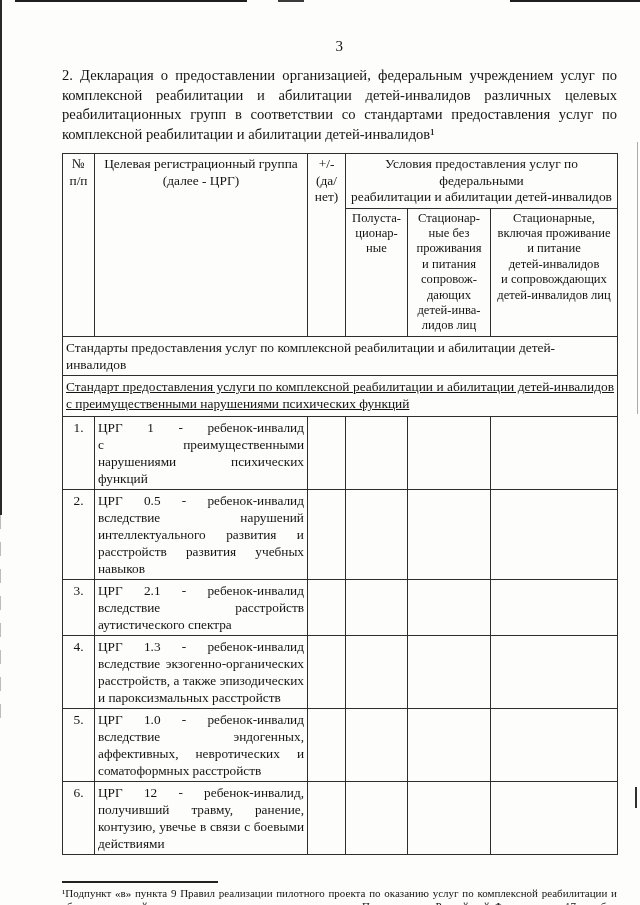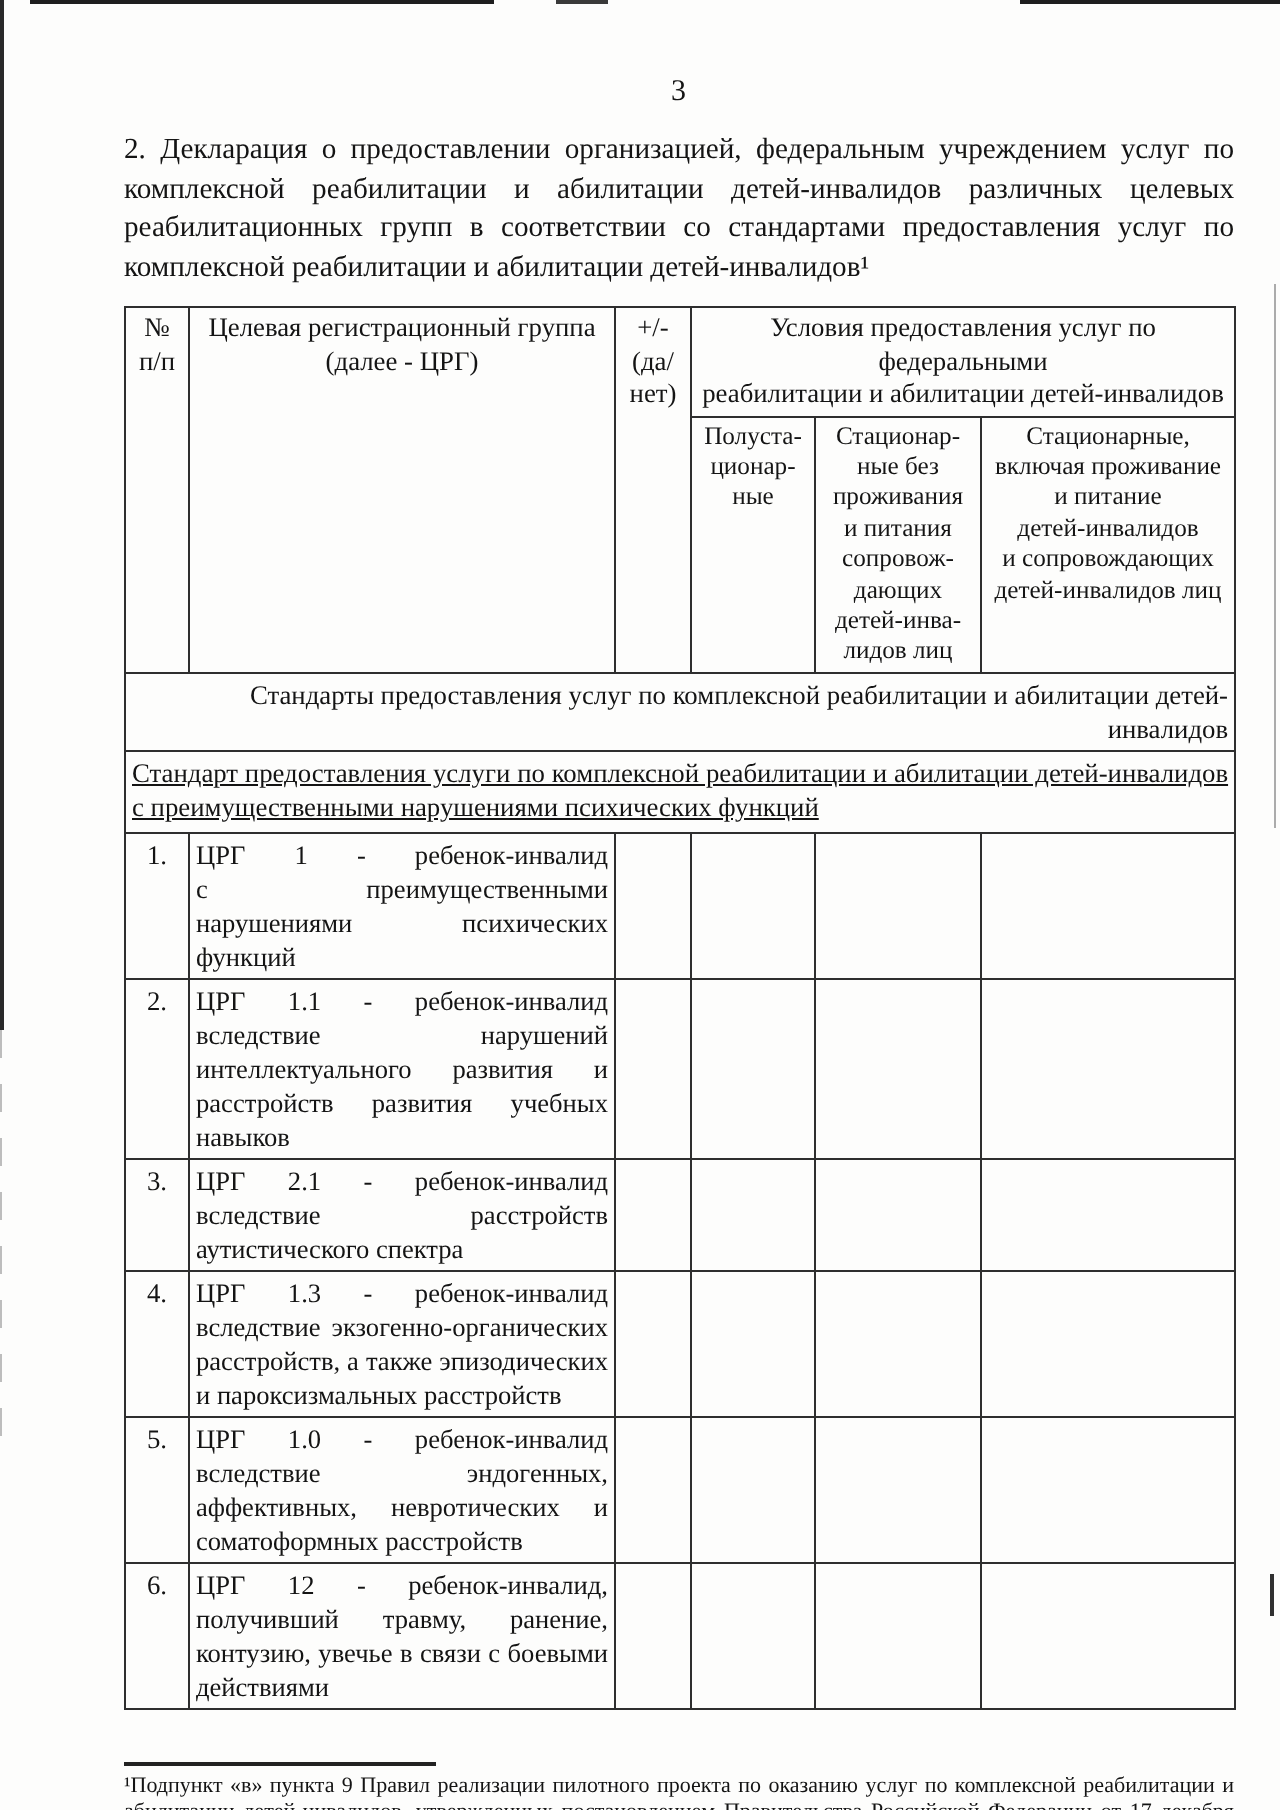--- a/index.html
+++ b/index.html
@@ -34,21 +34,21 @@
     padding:2px 3px;
     overflow:hidden;
   }
   .pre{white-space:pre-line;}
   th.hdr{font-size:13.4px;line-height:16.5px;text-align:center;}
   th.sub{font-size:12.6px;line-height:15.4px;text-align:center;}
   tr.hrow1{height:38px;}
   tr.hrow2{height:121px;}
   td.section{font-size:13.4px;line-height:17px;padding:2px 3px 4px;}
   td.section.just{text-align:justify;}
-  tr.s1row{height:22px;text-align:right;}
+  tr.s1row{height:22px;}
   tr.s2row{height:41px;text-decoration:underline;}
   td.num-cell{text-align:center;font-size:13.4px;line-height:17px;}
   td.text-cell{font-size:13.3px;line-height:17px;text-align:justify;}
   tr.r1{height:52px;} tr.r2{height:70px;} tr.r3{height:38px;}
   tr.r4{height:69px;} tr.r5{height:64px;} tr.r6{height:68px;}
 
   .footnote-sep{
     width:156px;border-top:2px solid #222;
     margin-top:26px;
   }
@@ -138,21 +138,21 @@
         <tr class="r1">
           <td class="num-cell">1.</td>
           <td class="text-cell">ЦРГ 1 - ребенок-инвалид с&nbsp;преимущественными нарушениями психических функций</td>
           <td></td>
           <td></td>
           <td></td>
           <td></td>
         </tr>
         <tr class="r2">
           <td class="num-cell">2.</td>
-          <td class="text-cell">ЦРГ 1.1 - ребенок-инвалид вследствие нарушений интеллектуального развития и расстройств развития учебных навыков</td>
+          <td class="text-cell">ЦРГ 0.5 - ребенок-инвалид вследствие нарушений интеллектуального развития и расстройств развития учебных навыков</td>
           <td></td>
           <td></td>
           <td></td>
           <td></td>
         </tr>
         <tr class="r3">
           <td class="num-cell">3.</td>
           <td class="text-cell">ЦРГ 2.1 - ребенок-инвалид вследствие расстройств аутистического спектра</td>
           <td></td>
           <td></td>

